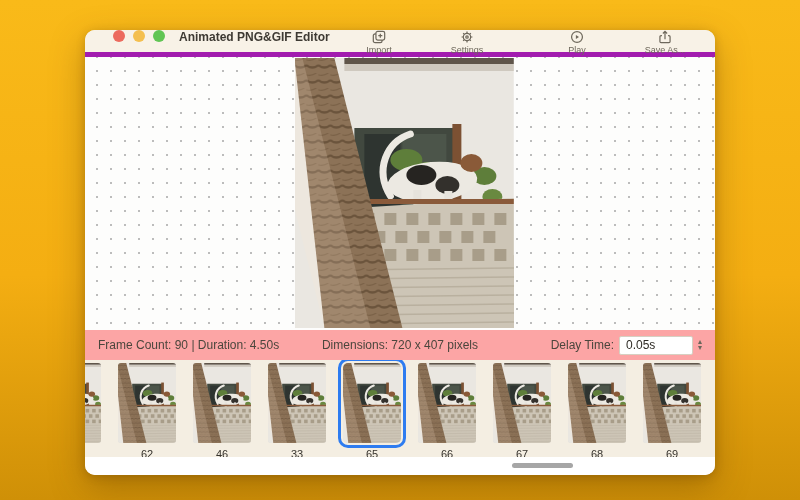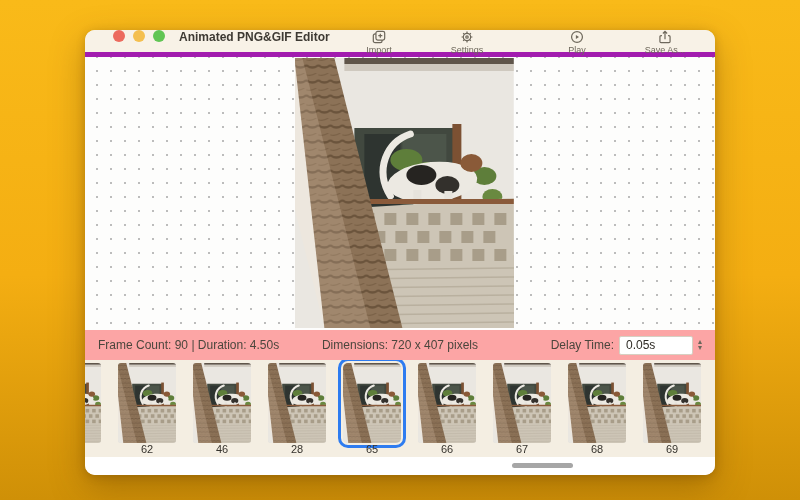--- a/index.html
+++ b/index.html
@@ -60,21 +60,21 @@
   .stepper span { height:6px; display:block; }
   
   .filmstrip { flex:0 0 97px; height:97px; background:#f4eee2; overflow:hidden; }
   .strip-inner { display:flex; gap:17px; padding-top:3px; margin-left:-42px; }
   .frame-cell { width:58px; flex:0 0 58px; display:flex; flex-direction:column; align-items:center; }
   .thumb { width:58px; height:80px; border-radius:3px; overflow:hidden; background:#ddd; }
   .thumb svg { width:58px; height:80px; display:block; }
   .frame-cell.selected .thumb {
     outline:3px solid #2e7cf0; outline-offset:2px; border-radius:5px;
   }
-  .frame-num { font-size:11px; color:#35322c; }
+  .frame-num { font-size:11px; color:#35322c; margin-top:5px; }
   
   .bottombar { flex:0 0 18px; height:18px; background:#ffffff; position:relative; }
   .hscroll { position:absolute; left:427px; top:6px; width:61px; height:5px;
     border-radius:3px; background:#a6a6a6; }
   .defs-holder { position:absolute; width:0; height:0; overflow:hidden; }
 </style>
 </head>
 <body>
 
 <svg class="defs-holder" aria-hidden="true">
@@ -239,21 +239,21 @@
             </svg>
           </div>
         <div class="frame-num">46</div>
       </div>
       <div class="frame-cell">
         <div class="thumb">
             <svg>
               <use href="#scene" width="58" height="80"></use>
             </svg>
           </div>
-        <div class="frame-num">28</div>
+        <div class="frame-num">33</div>
       </div>
       <div class="frame-cell selected">
         <div class="thumb">
             <svg>
               <use href="#scene" width="58" height="80"></use>
             </svg>
           </div>
         <div class="frame-num">65</div>
       </div>
       <div class="frame-cell">

